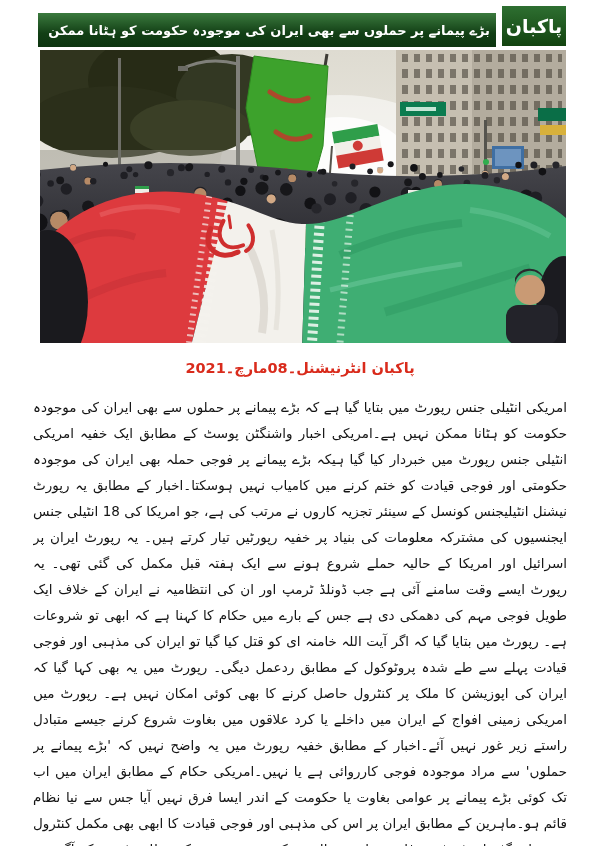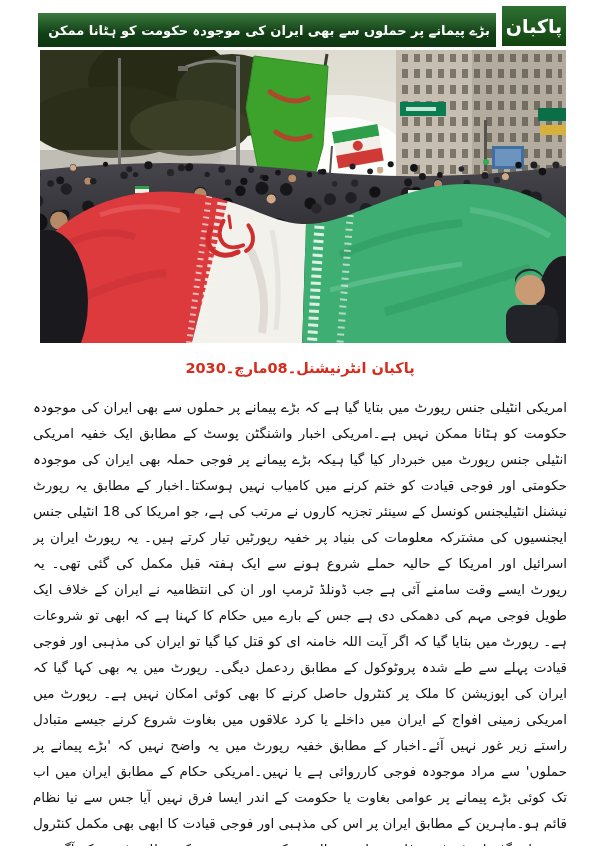--- a/index.html
+++ b/index.html
@@ -291,17 +291,17 @@
       <g>
         <ellipse cx="8" cy="252" rx="40" ry="72" fill="#1a1a1e"></ellipse>
         <ellipse cx="524" cy="262" rx="28" ry="56" fill="#1b1b20"></ellipse>
         <circle cx="490" cy="240" r="15" fill="#c99a74"></circle>
         <path d="M475,238 a15,15 0 0 1 30,-4 l-2,-8 a16,16 0 0 0 -28,2 Z" fill="#2a2a2e"></path>
         <rect x="466" y="255" width="52" height="40" rx="12" fill="#23232a"></rect>
       </g>
     </svg>
   </figure>
 
-  <div class="byline">پاکبان انٹرنیشنل۔08مارچ۔2030</div>
+  <div class="byline">پاکبان انٹرنیشنل۔08مارچ۔2021</div>
 
   <article class="body-text">امریکی انٹیلی جنس رپورٹ میں بتایا گیا ہے کہ بڑے پیمانے پر حملوں سے بھی ایران کی موجودہ حکومت کو ہٹانا ممکن نہیں ہے۔امریکی اخبار واشنگٹن پوسٹ کے مطابق ایک خفیہ امریکی انٹیلی جنس رپورٹ میں خبردار کیا گیا ہیکہ بڑے پیمانے پر فوجی حملہ بھی ایران کی موجودہ حکومتی اور فوجی قیادت کو ختم کرنے میں کامیاب نہیں ہوسکتا۔اخبار کے مطابق یہ رپورٹ نیشنل انٹیلیجنس کونسل کے سینئر تجزیہ کاروں نے مرتب کی ہے، جو امریکا کی 18 انٹیلی جنس ایجنسیوں کی مشترکہ معلومات کی بنیاد پر خفیہ رپورٹیں تیار کرتے ہیں۔ یہ رپورٹ ایران پر اسرائیل اور امریکا کے حالیہ حملے شروع ہونے سے ایک ہفتہ قبل مکمل کی گئی تھی۔ یہ رپورٹ ایسے وقت سامنے آئی ہے جب ڈونلڈ ٹرمپ اور ان کی انتظامیہ نے ایران کے خلاف ایک طویل فوجی مہم کی دھمکی دی ہے جس کے بارے میں حکام کا کہنا ہے کہ ابھی تو شروعات ہے۔ رپورٹ میں بتایا گیا کہ اگر آیت اللہ خامنہ ای کو قتل کیا گیا تو ایران کی مذہبی اور فوجی قیادت پہلے سے طے شدہ پروٹوکول کے مطابق ردعمل دیگی۔ رپورٹ میں یہ بھی کہا گیا کہ ایران کی اپوزیشن کا ملک پر کنٹرول حاصل کرنے کا بھی کوئی امکان نہیں ہے۔ رپورٹ میں امریکی زمینی افواج کے ایران میں داخلے یا کرد علاقوں میں بغاوت شروع کرنے جیسے متبادل راستے زیر غور نہیں آئے۔اخبار کے مطابق خفیہ رپورٹ میں یہ واضح نہیں کہ 'بڑے پیمانے پر حملوں' سے مراد موجودہ فوجی کارروائی ہے یا نہیں۔امریکی حکام کے مطابق ایران میں اب تک کوئی بڑے پیمانے پر عوامی بغاوت یا حکومت کے اندر ایسا فرق نہیں آیا جس سے نیا نظام قائم ہو۔ماہرین کے مطابق ایران پر اس کی مذہبی اور فوجی قیادت کا ابھی بھی مکمل کنٹرول ہے۔ واشنگٹن انسٹی ٹیوٹ فار نیئر ایسٹ پالیسی کی سینئر محقق کے مطابق ٹرمپ کے آگے سر جھکانا ایران کی قیادت کے نظریات کے خلاف ہوگا، یہ لوگ امریکی سامراج کے خلاف مزاحمت کو اپنا اصول سمجھتے ہیں۔ بروکنگز انسٹی ٹیوٹ کی سوزان مالونی کے مطابق ایران کے اندر کوئی ایسی طاقت موجود نہیں جو حکومت کی باقی ماندہ طاقت کا مقابلہ کر سکے، ملک کے اندر ان کا مکمل کنٹرول ہے۔</article>
 
 </div>
 
 </body></html>

